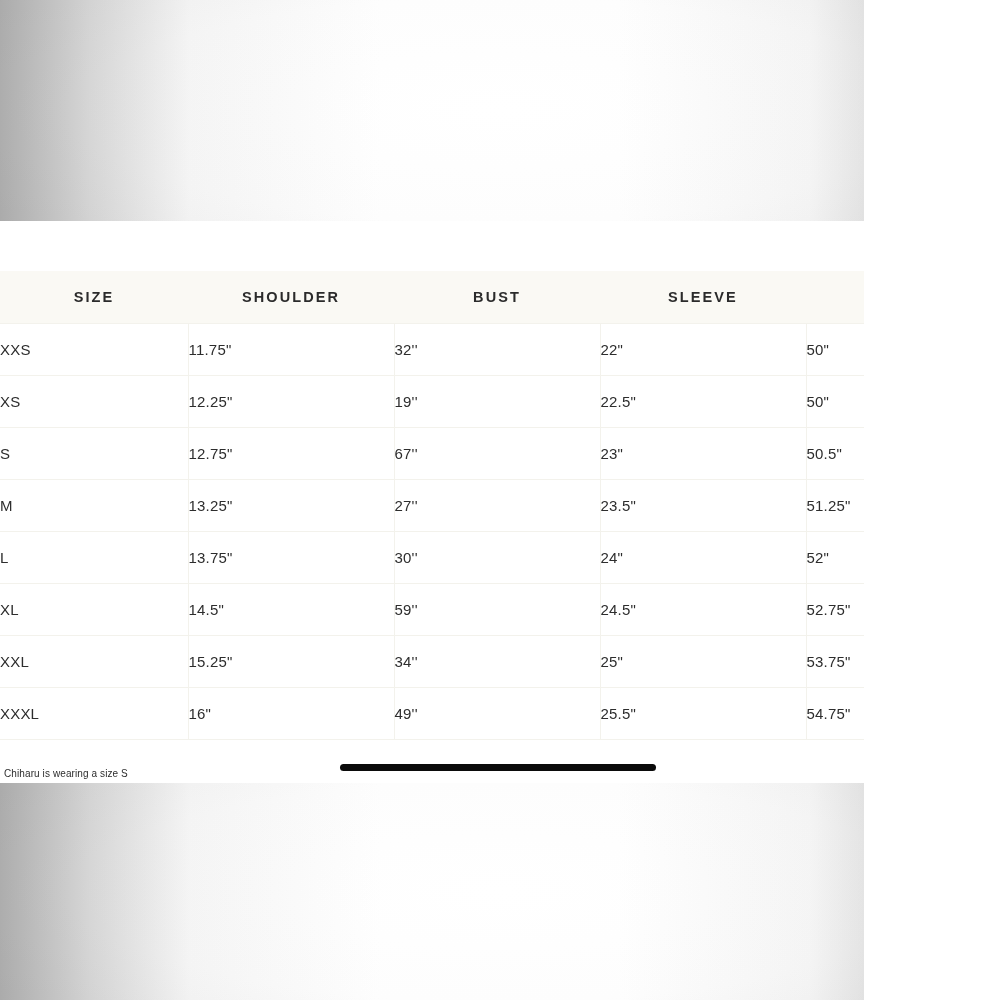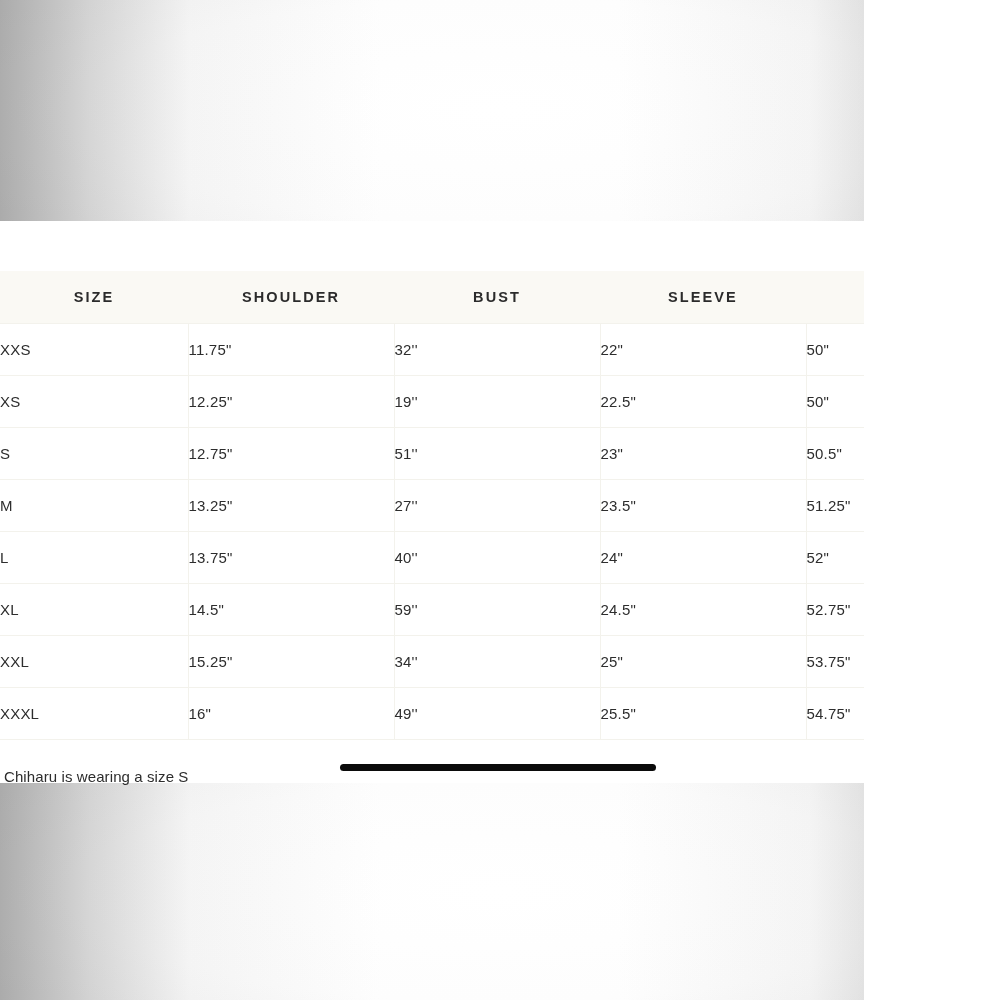--- a/index.html
+++ b/index.html
@@ -95,21 +95,21 @@
   }
   .size-table tbody tr td:last-child { border-right:none; }
   .size-table tbody tr:first-child td { border-top:1px solid #f3f2ec; }
 
   
   .sheet-note {
     position:absolute;
     left:0; top:768px;
     width:100%;
     padding-left:4px;
-    font-size:15px;
+    font-size:10px;
     color:#2d2d2d;
     letter-spacing:0.1px;
     white-space:nowrap;
   }
 
   
   .home-indicator {
     position:absolute;
     left:340px; top:764px;
     width:316px; height:7px;
@@ -165,35 +165,35 @@
         <tr>
           <td>XS</td>
           <td>12.25"</td>
           <td>19''</td>
           <td>22.5"</td>
           <td>50"</td>
         </tr>
         <tr>
           <td>S</td>
           <td>12.75"</td>
-          <td>51''</td>
+          <td>67''</td>
           <td>23"</td>
           <td>50.5"</td>
         </tr>
         <tr>
           <td>M</td>
           <td>13.25"</td>
           <td>27''</td>
           <td>23.5"</td>
           <td>51.25"</td>
         </tr>
         <tr>
           <td>L</td>
           <td>13.75"</td>
-          <td>40''</td>
+          <td>30''</td>
           <td>24"</td>
           <td>52"</td>
         </tr>
         <tr>
           <td>XL</td>
           <td>14.5"</td>
           <td>59''</td>
           <td>24.5"</td>
           <td>52.75"</td>
         </tr>

